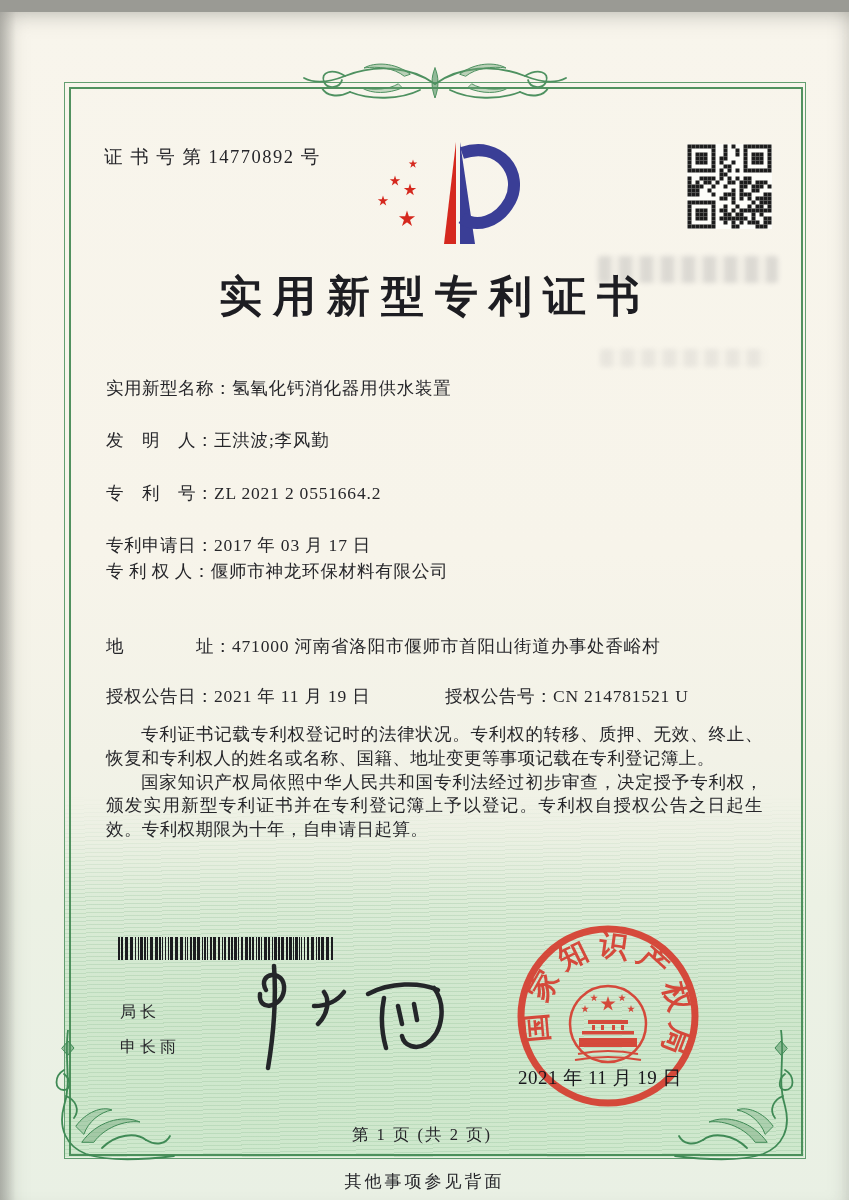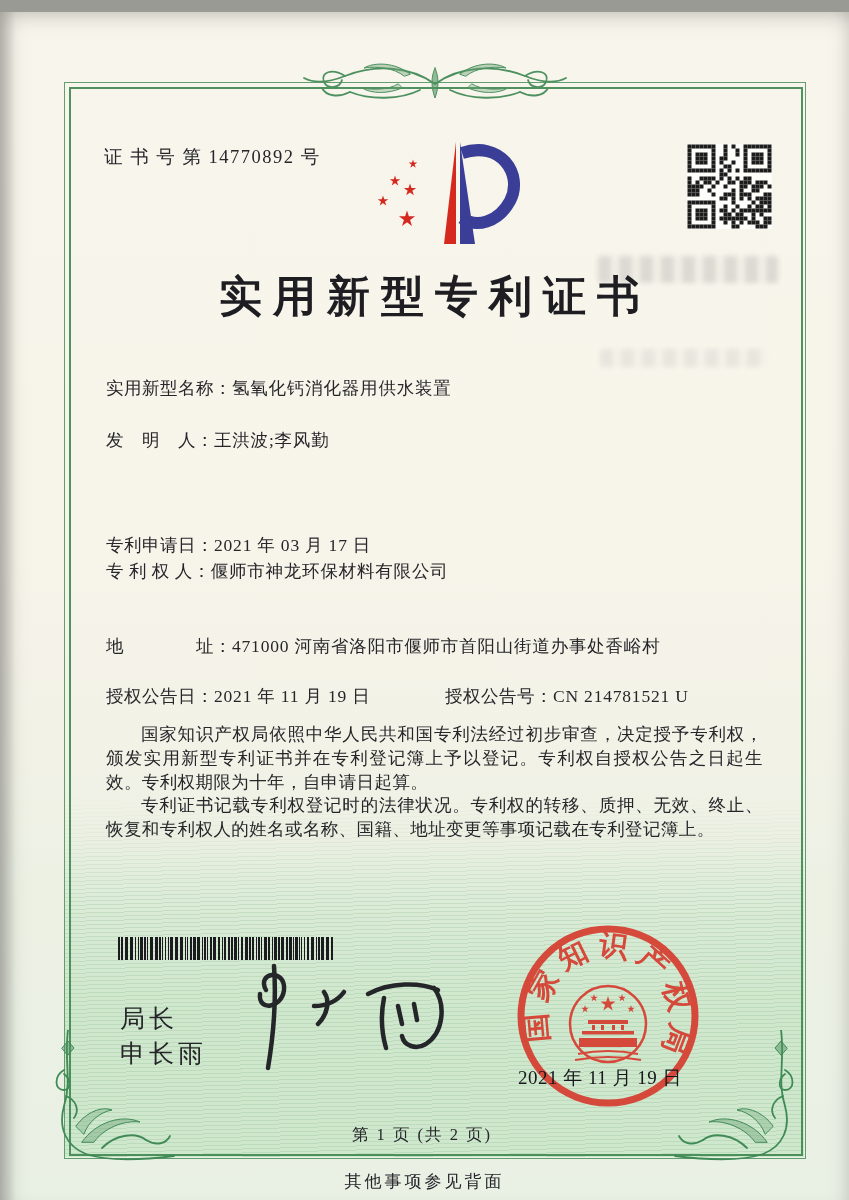--- a/index.html
+++ b/index.html
@@ -32,21 +32,21 @@
   .cert-no{left:104px;top:132px;font-size:18.5px;letter-spacing:1.5px;z-index:3;}
   .title{left:65px;top:256px;width:740px;text-align:center;font-size:43px;font-weight:700;
     letter-spacing:11px;color:#1d1d22;z-index:3;}
   .row{left:106px;font-size:17.5px;z-index:3;white-space:nowrap;}
   .flabel{letter-spacing:.5px;}
   .fvalue{letter-spacing:.8px;}
   .grant-col2{position:absolute;left:339px;top:0;white-space:nowrap;}
   .paras{left:106px;top:711px;width:657px;z-index:3;font-size:17.5px;line-height:23.8px;
     text-align:justify;letter-spacing:.4px;}
   .paras p{margin:0;text-indent:2em;}
-  .signer{left:120px;z-index:3;font-size:25px;letter-spacing:4px;}
+  .signer{left:120px;z-index:3;font-size:16px;letter-spacing:4px;}
   .seal-date{left:518px;top:1053px;z-index:6;font-size:19px;letter-spacing:.5px;color:#17171c;}
   .page-num{left:52px;top:1112px;width:740px;text-align:center;font-size:16.5px;letter-spacing:2px;z-index:3;}
   .back-note{left:0;top:1158px;width:849px;text-align:center;font-size:17px;letter-spacing:3px;z-index:3;}
   svg{display:block;}
 </style>
 </head>
 <body>
 
 <div id="paper">
 
@@ -350,39 +350,42 @@
   </svg>
 
   <div class="abs row" style="top:364px">
     <span class="flabel">实用新型名称：</span><span class="fvalue">氢氧化钙消化器用供水装置</span>
   </div>
 
   <div class="abs title">实用新型专利证书</div>
   <div class="abs row" style="top:416px">
     <span class="flabel">发　明　人：</span><span class="fvalue">王洪波;李风勤</span>
   </div>
+  <div class="abs row" style="top:469px">
+    <span class="flabel">专　利　号：</span><span class="fvalue">ZL 2021 2 0551664.2</span>
+  </div>
   <div class="abs row" style="top:521px">
-    <span class="flabel">专利申请日：</span><span class="fvalue">2021 年 03 月 17 日</span>
+    <span class="flabel">专利申请日：</span><span class="fvalue">2017 年 03 月 17 日</span>
   </div>
   <div class="abs row" style="top:547px">
     <span class="flabel">专 利 权 人：</span><span class="fvalue">偃师市神龙环保材料有限公司</span>
   </div>
   <div class="abs row" style="top:622px">
     <span class="flabel">地　　　　址：</span><span class="fvalue">471000 河南省洛阳市偃师市首阳山街道办事处香峪村</span>
   </div>
   <div class="abs row" style="top:672px">
     <span class="flabel">授权公告日：</span><span class="fvalue">2021 年 11 月 19 日</span>
     <span class="grant-col2">
       <span class="flabel">授权公告号：</span><span class="fvalue">CN 214781521 U</span>
     </span>
   </div>
 
   <div class="abs paras">
+    <p>专利证书记载专利权登记时的法律状况。专利权的转移、质押、无效、终止、恢复和专利权人的姓名或名称、国籍、地址变更等事项记载在专利登记簿上。</p>
     <p>国家知识产权局依照中华人民共和国专利法经过初步审查，决定授予专利权，颁发实用新型专利证书并在专利登记簿上予以登记。专利权自授权公告之日起生效。专利权期限为十年，自申请日起算。</p>
-    <p>专利证书记载专利权登记时的法律状况。专利权的转移、质押、无效、终止、恢复和专利权人的姓名或名称、国籍、地址变更等事项记载在专利登记簿上。</p>
   </div>
 
   <svg class="abs" style="left:118px;top:925px;z-index:3;" width="220" height="23" viewBox="0 0 220 23">
     <g id="bars" fill="#1b1b1f">
         <rect x="0" y="0" width="2" height="23"></rect>
         <rect x="3" y="0" width="2" height="23"></rect>
         <rect x="7" y="0" width="3" height="23"></rect>
         <rect x="12" y="0" width="3" height="23"></rect>
         <rect x="17" y="0" width="1" height="23"></rect>
         <rect x="20" y="0" width="1" height="23"></rect>

